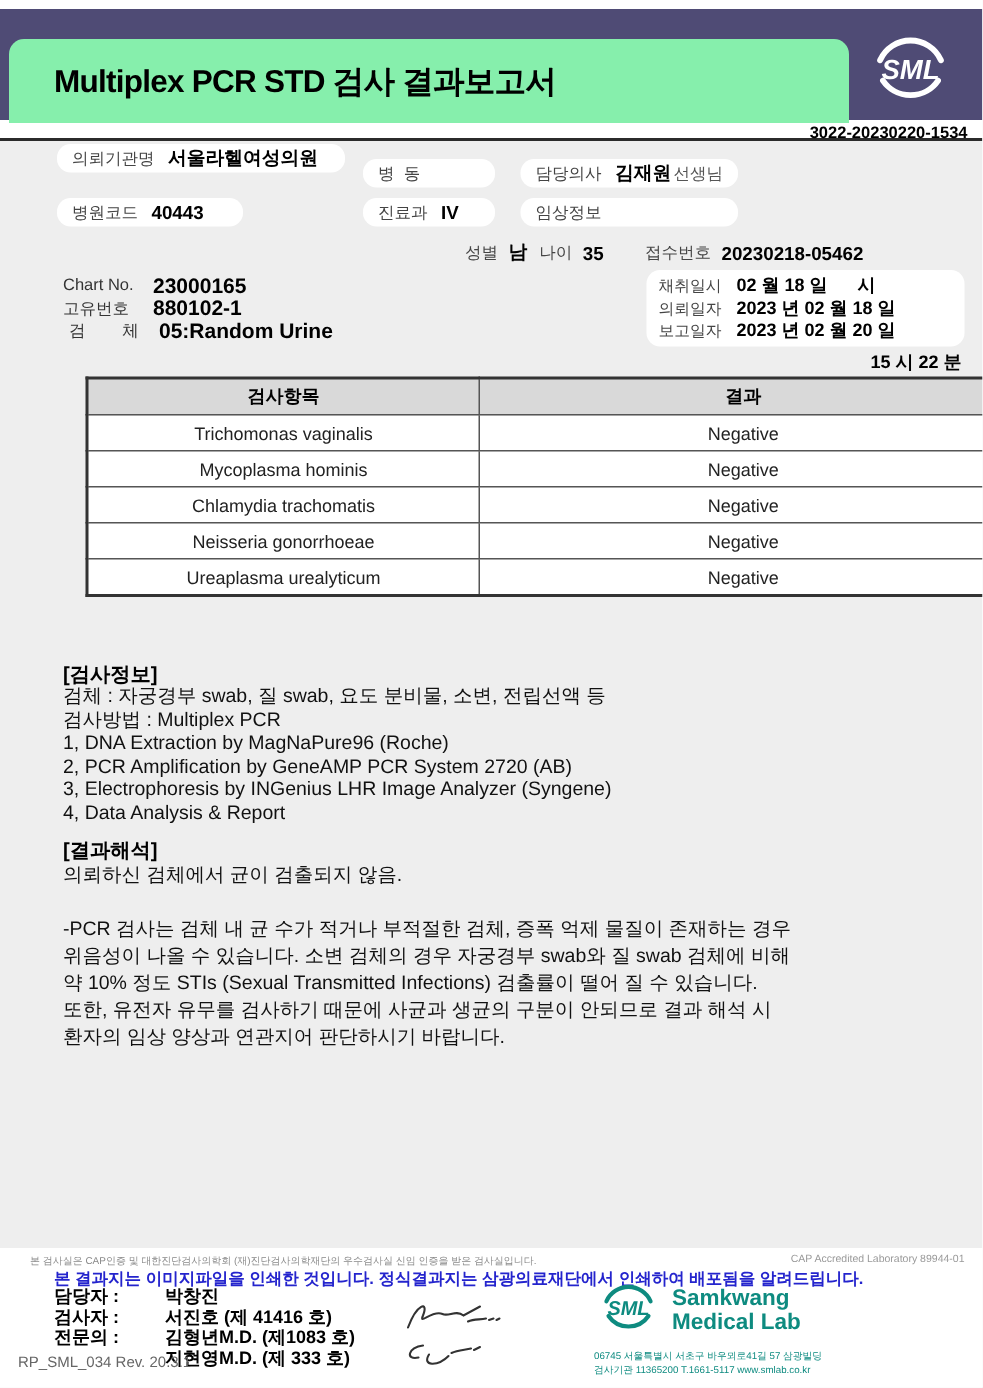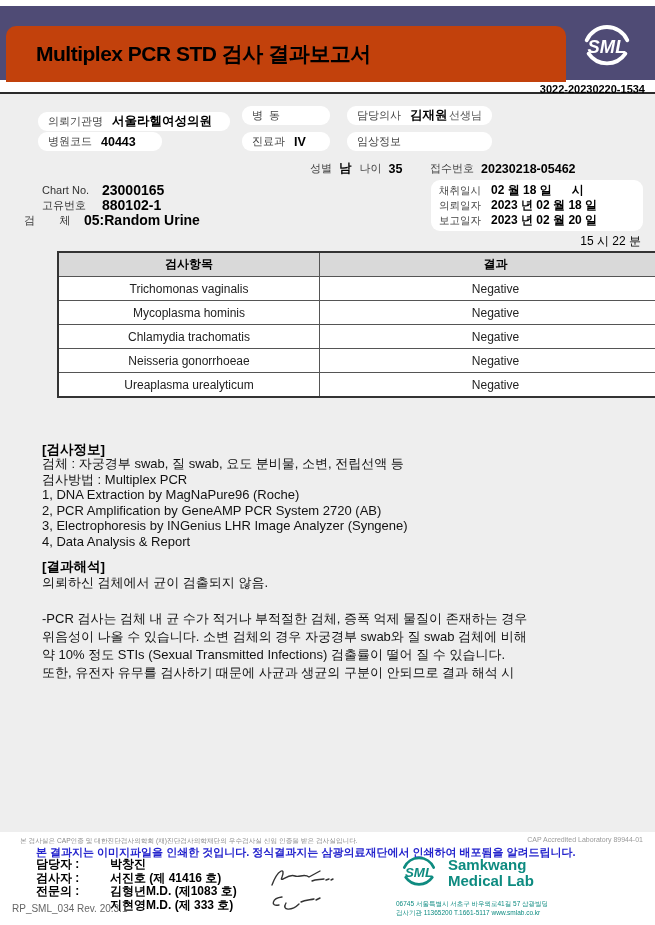--- a/index.html
+++ b/index.html
@@ -1,20 +1,20 @@
 <!DOCTYPE html>
 <html><head>
 <meta charset="utf-8">
 <style>
   html,body{margin:0;padding:0;background:#fff;}
   .page{position:relative;width:655px;height:925px;background:#ffffff;
         font-family:"Liberation Sans","DejaVu Sans",sans-serif;color:#111;overflow:hidden;}
   
   .band{position:absolute;left:0;top:6px;width:655px;height:74px;background:#4f4b75;}
-  .titlebox{position:absolute;left:6px;top:26px;width:560px;height:56px;background:#c2410c;
+  .titlebox{position:absolute;left:6px;top:26px;width:560px;height:56px;background:#86efac;
             border-radius:10px 10px 0 0;}
   .title{position:absolute;left:30px;top:14px;font-size:21px;font-weight:bold;color:#000;letter-spacing:-0.5px;}
   .hlogo{position:absolute;left:578px;top:16px;}
   .header-rule{position:absolute;left:0;top:92px;width:655px;height:2px;background:#2b2b2b;}
   .docnums{position:absolute;right:10px;top:83px;text-align:right;font-size:11px;font-weight:bold;line-height:12px;color:#000;}
   
   .sheet{position:absolute;left:0;top:94px;width:655px;height:738px;background:#eeeeee;}
   
   .pill{position:absolute;height:19px;background:#ffffff;border-radius:9px;display:flex;align-items:center;padding:0 10px;box-sizing:border-box;}
   .plabel{font-size:11px;color:#444;margin-right:9px;white-space:pre;}
@@ -23,21 +23,21 @@
   .bare{position:absolute;display:flex;align-items:center;}
   .bare .plabel{margin-right:7px;}
   
   .specrow{position:absolute;display:flex;align-items:center;}
   .slabel{font-size:11px;color:#333;width:60px;white-space:pre;}
   .sval{font-size:14px;font-weight:bold;color:#000;white-space:pre;}
   .datebox{position:absolute;left:431px;top:180px;width:212px;height:51px;background:#ffffff;border-radius:9px;padding:3px 8px;box-sizing:border-box;}
   .daterow{display:flex;align-items:center;height:15px;}
   .dlabel{font-size:10.5px;color:#444;width:52px;white-space:pre;}
   .dval{font-size:12px;font-weight:bold;color:#000;white-space:pre;}
-  .reptime{position:absolute;right:14px;top:233px;font-size:12px;font-weight:normal;color:#000;}
+  .reptime{position:absolute;right:14px;top:233px;font-size:12px;font-weight:bold;color:#000;}
   
   .rtable{position:absolute;left:57px;top:251px;width:616px;border-collapse:collapse;}
   .rtable th,.rtable td{border:1px solid #555;text-align:center;font-size:12px;height:21px;background:#fff;color:#222;}
   .rtable th{background:#d9d9d9;font-weight:bold;color:#000;}
   .rtable{border:2px solid #333;}
   .col-item{width:258px;}
   
   .section-title{position:absolute;font-size:13.5px;font-weight:bold;color:#000;}
   .tblock{position:absolute;font-size:13px;color:#111;}
   .tline{min-height:15.5px;line-height:15.5px;}
@@ -75,21 +75,21 @@
     </svg>
   </div>
   <div class="header-rule"></div>
   <div class="docnums">
     <div>3022-20230220-1534</div>
     <div>220024-W</div>
   </div>
 
   <div class="sheet"></div>
 
-  <div class="pill" style="left:38px;top:112px;width:192px;align-items:center;">
+  <div class="pill" style="left:38px;top:96px;width:192px;align-items:center;">
     <span class="plabel">의뢰기관명</span>
     <span class="pval">서울라헬여성의원</span>
   </div>
   <div class="pill" style="left:242px;top:106px;width:88px;">
     <span class="plabel">병  동</span>
     <span class="pval"></span>
   </div>
   <div class="pill" style="left:347px;top:106px;width:145px;">
     <span class="plabel">담당의사</span>
     <span class="pval">김재원</span>
@@ -122,21 +122,21 @@
   </div>
 
   <div class="specrow" style="left:42px;top:182px;">
     <span class="slabel">Chart No.</span>
     <span class="sval">23000165</span>
   </div>
   <div class="specrow" style="left:42px;top:197px;">
     <span class="slabel">고유번호</span>
     <span class="sval">880102-1</span>
   </div>
-  <div class="specrow" style="left:24px;top:212px;align-items:flex-end;">
+  <div class="specrow" style="left:46px;top:212px;align-items:flex-end;">
     <span class="slabel">검        체</span>
     <span class="sval">05:Random Urine</span>
   </div>
 
   <div class="datebox">
     <div class="daterow">
       <span class="dlabel">채취일시</span>
       <span class="dval">02 월 18 일      시</span>
     </div>
     <div class="daterow">
@@ -190,20 +190,21 @@
   </div>
 
   <div class="section-title" style="left:42px;top:558px;">[결과해석]</div>
   <div class="tblock" style="left:42px;top:574px;">
     <div class="tline18">의뢰하신 검체에서 균이 검출되지 않음.</div>
     <div class="tline18"></div>
     <div class="tline18">-PCR 검사는 검체 내 균 수가 적거나 부적절한 검체, 증폭 억제 물질이 존재하는 경우</div>
     <div class="tline18">위음성이 나올 수 있습니다. 소변 검체의 경우 자궁경부 swab와 질 swab 검체에 비해</div>
     <div class="tline18">약 10% 정도 STIs (Sexual Transmitted Infections) 검출률이 떨어 질 수 있습니다.</div>
     <div class="tline18">또한, 유전자 유무를 검사하기 때문에 사균과 생균의 구분이 안되므로 결과 해석 시</div>
+    <div class="tline18">환자의 임상 양상과 연관지어 판단하시기 바랍니다.</div>
   </div>
 
   <div class="footer"></div>
   <div class="accred">본 검사실은 CAP인증 및 대한진단검사의학회 (재)진단검사의학재단의 우수검사실 신임 인증을 받은 검사실입니다.</div>
   <div class="cap">CAP Accredited Laboratory 89944-01</div>
   <div class="notice">본 결과지는 이미지파일을 인쇄한 것입니다. 정식결과지는 삼광의료재단에서 인쇄하여 배포됨을 알려드립니다.</div>
 
   <div class="staff">
     <div class="staffrow">
       <span class="stlabel">담당자 :</span>

